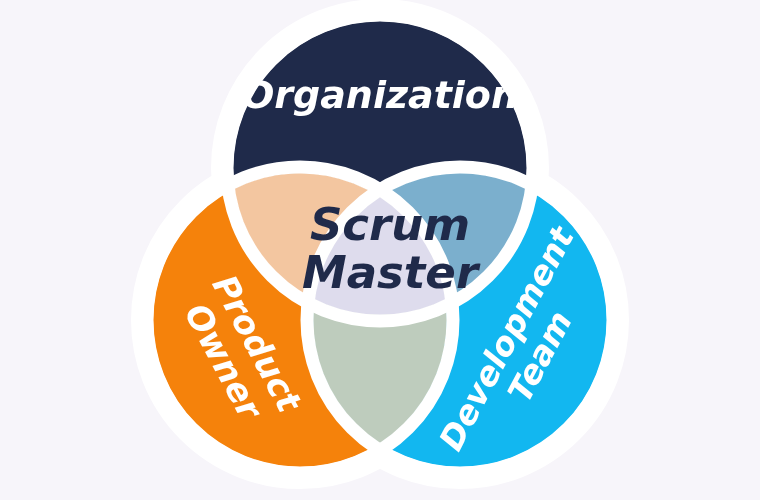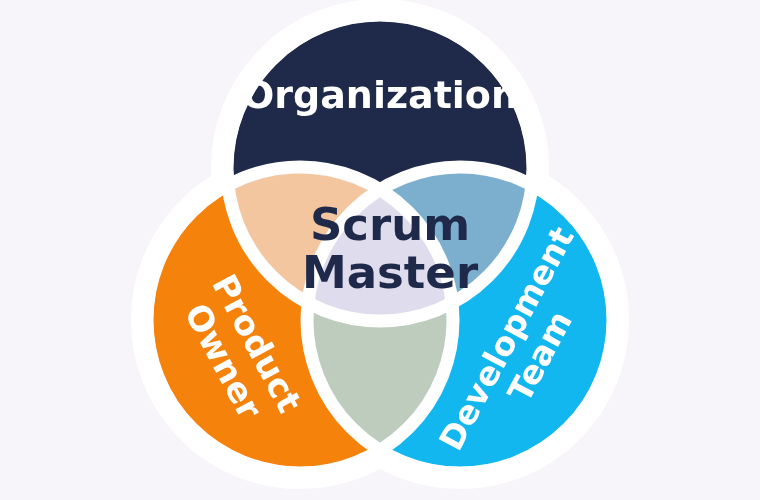--- a/index.html
+++ b/index.html
@@ -10,20 +10,21 @@
     width: 760px;
     height: 500px;
     overflow: hidden;
     font-family: "DejaVu Sans", sans-serif;
   }
   #venn-stage {
     position: relative;
     width: 760px;
     height: 500px;
     background: #f7f5fa;
+    font-style: italic;
   }
   #venn-svg {
     position: absolute;
     left: 0;
     top: 0;
     width: 760px;
     height: 500px;
     display: block;
   }
   .venn-label {

